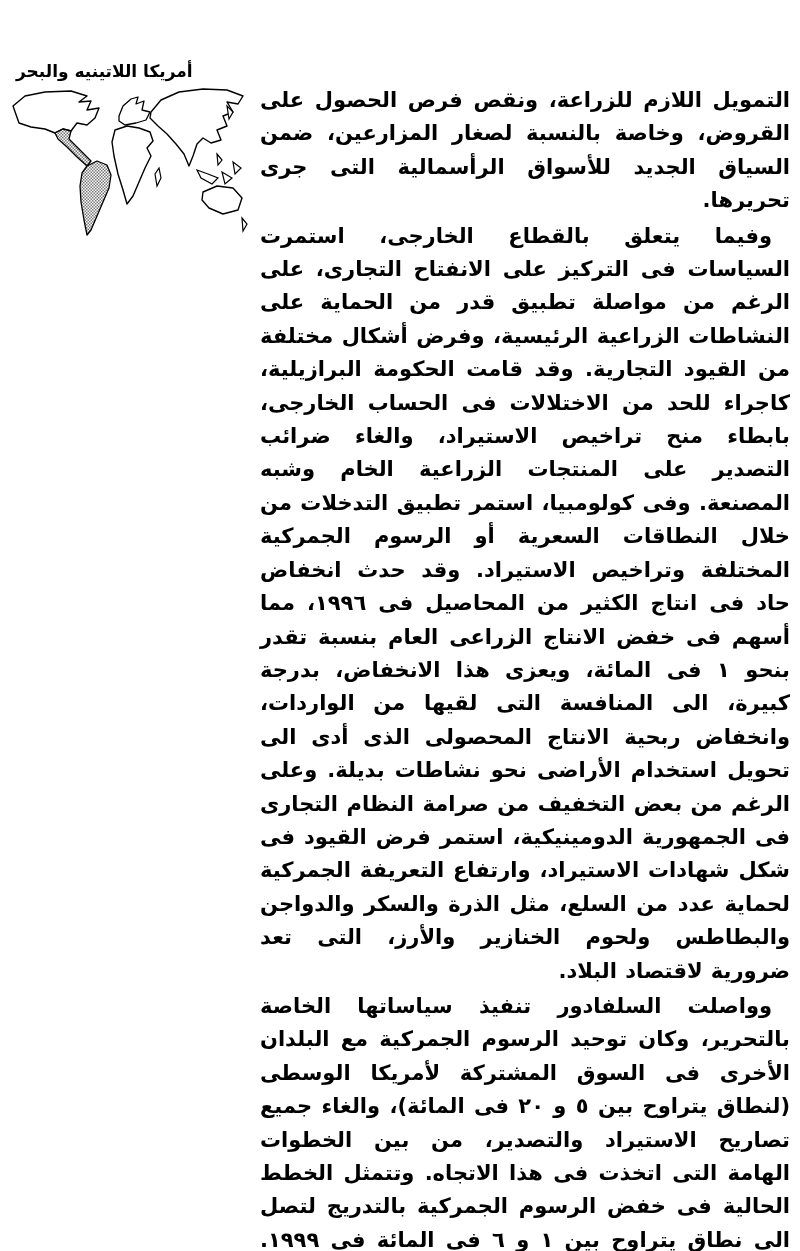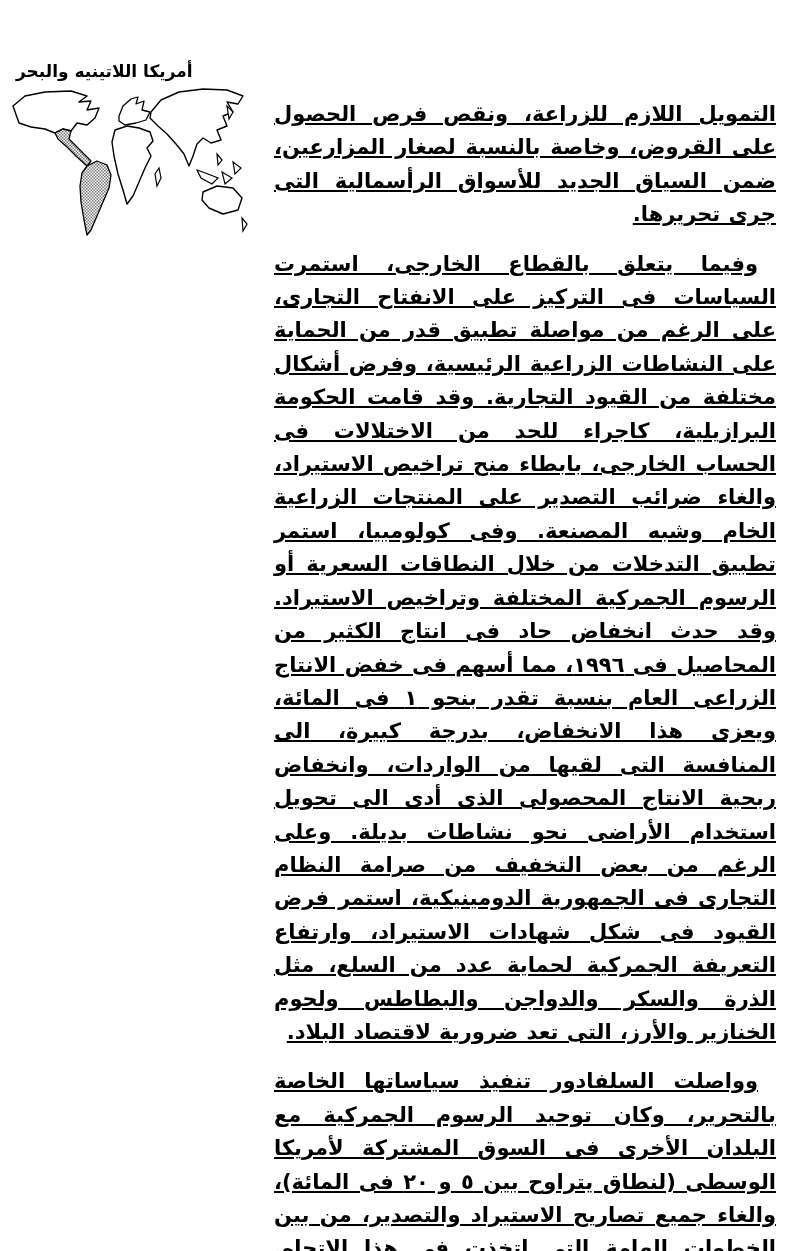--- a/index.html
+++ b/index.html
@@ -39,21 +39,21 @@
     right: 8px;
     width: 534px;
     direction: rtl;
     text-align: justify;
     font-size: 21px;
     font-weight: bold;
     line-height: 33.4px;
     word-spacing: 1px;
     color: #000;
   }
-  .bodycol p { margin: 16px; padding: 0; text-decoration: underline; }
+  .bodycol p { margin: 2px; padding: 0; }
   .bodycol p.indent { text-indent: 18px; }
 </style>
 </head>
 <body>
 
 <div class="page">
 
   <div class="heading">
     <div>أمريكا اللاتينيه والبحر</div>
   </div>

